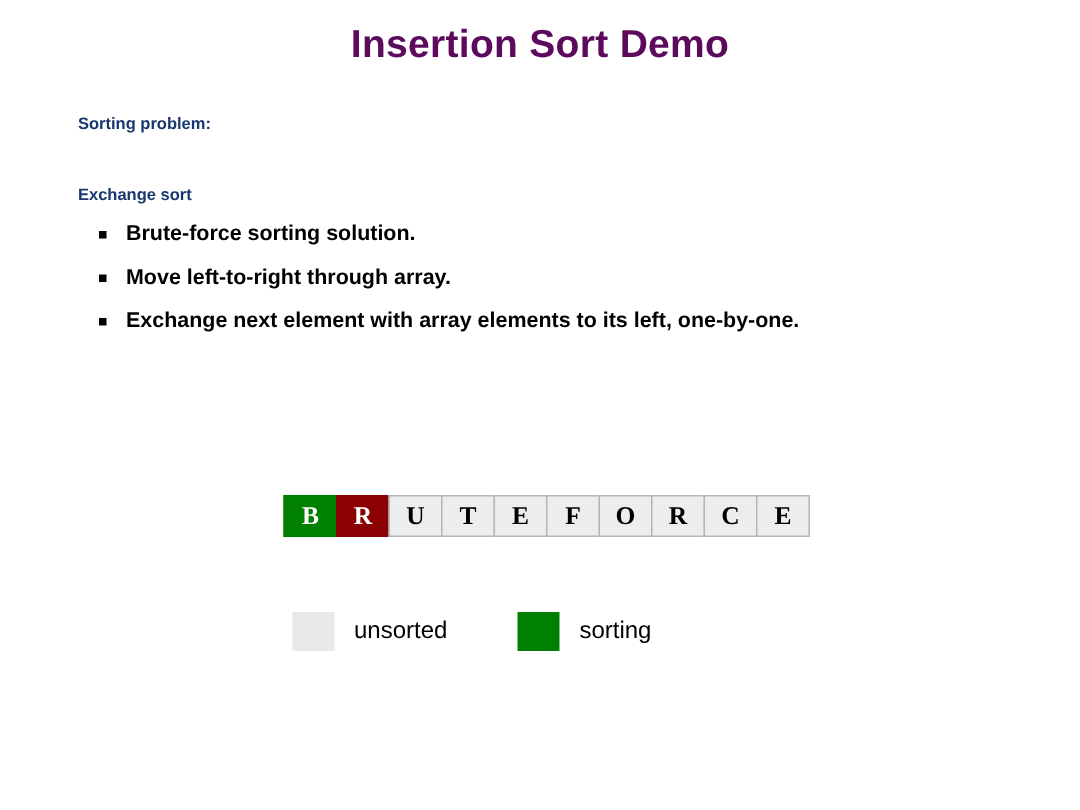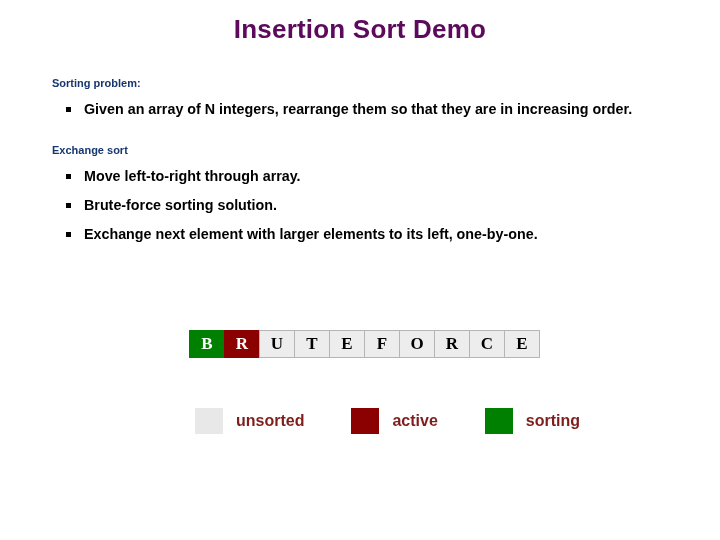--- a/index.html
+++ b/index.html
@@ -135,60 +135,54 @@
   .swatch {
     width: 28px;
     height: 26px;
     margin-right: 13px;
   }
   .swatch.unsorted { background: #e8e8e8; }
   .swatch.active   { background: #8b0000; }
   .swatch.sorted   { background: #008000; }
   .legend-label {
     font-size: 16px;
-    color: #7f1d1d;
-    font-weight: bold;
+    color: #000000;
+    font-weight: normal;
     white-space: nowrap;
   }
 </style>
 </head>
 <body>
 
 <div class="slide">
 
   <div class="slide-title">Insertion Sort Demo</div>
 
   <div class="content">
 
     <div>
       <div class="section-heading">Sorting problem:</div>
+    </div>
+
+    <div class="section-gap"></div>
+
+    <div>
+      <div class="section-heading">Exchange sort</div>
       <ul class="bullets">
         <li>
           <span class="bullet-mark"></span>
-          <span>Given an array of N integers, rearrange them so that they are in increasing order.</span>
+          <span>Brute-force sorting solution.</span>
         </li>
-      </ul>
-    </div>
-
-    <div class="section-gap"></div>
-
-    <div>
-      <div class="section-heading">Exchange sort</div>
-      <ul class="bullets">
         <li>
           <span class="bullet-mark"></span>
           <span>Move left-to-right through array.</span>
         </li>
         <li>
           <span class="bullet-mark"></span>
-          <span>Brute-force sorting solution.</span>
-        </li>
-        <li>
-          <span class="bullet-mark"></span>
-          <span>Exchange next element with larger elements to its left, one-by-one.</span>
+          <span>Exchange next element with array elements to its left, one-by-one.</span>
         </li>
       </ul>
     </div>
 
   </div>
 
   <div class="array-row">
     <div class="cell sorted">
         <span>B</span>
       </div>
@@ -220,22 +214,18 @@
         <span>E</span>
       </div>
   </div>
 
   <div class="legend">
     <div class="legend-item">
       <span class="swatch unsorted"></span>
       <span class="legend-label">unsorted</span>
     </div>
     <div class="legend-item">
-      <span class="swatch active"></span>
-      <span class="legend-label">active</span>
-    </div>
-    <div class="legend-item">
       <span class="swatch sorted"></span>
       <span class="legend-label">sorting</span>
     </div>
   </div>
 
 </div>
 
 </body></html>

